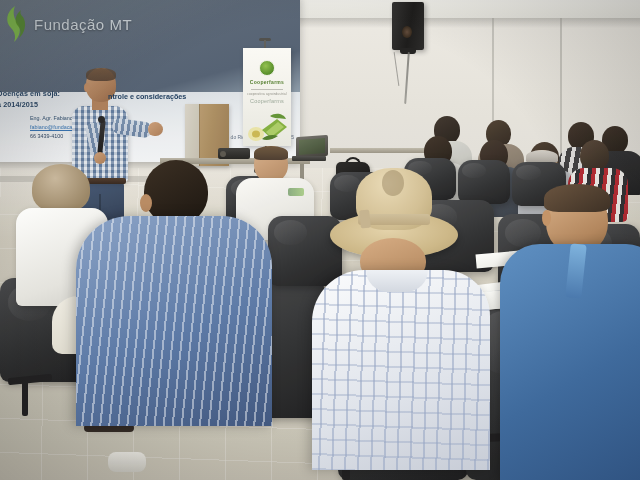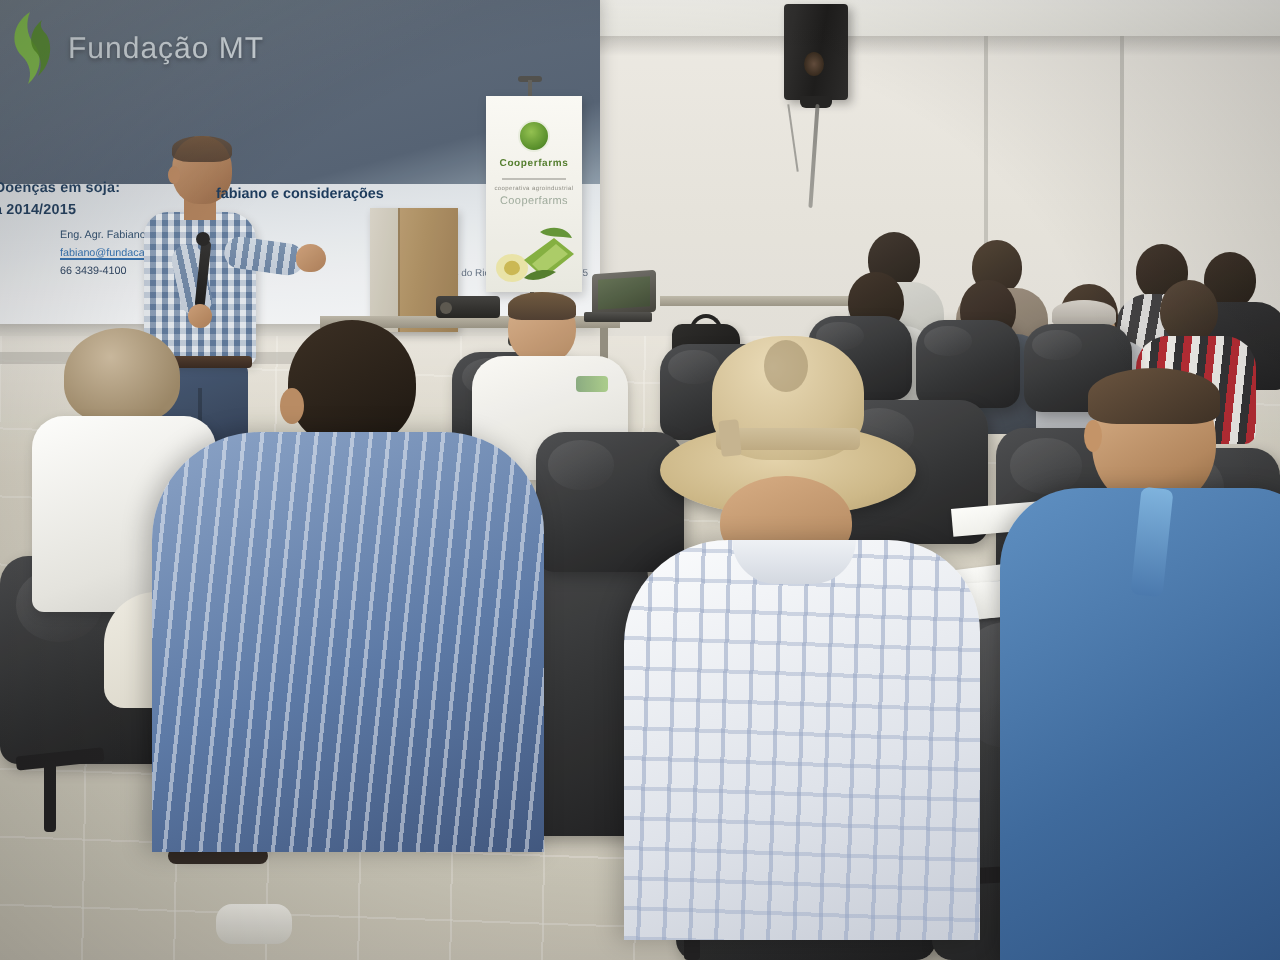--- a/index.html
+++ b/index.html
@@ -227,21 +227,21 @@
     </div>
     <div class="slide-sub">
       <span>Eng. Agr. Fabiano V. S.</span>
       <span class="slide-mail">fabiano@fundacaomt.com.br</span>
       <span class="slide-phone">66 3439-4100</span>
     </div>
     <div class="slide-date">Lucas do Rio Verde, junho de 2015</div>
   </div>
 
   <div style="position:absolute;left:108px;top:92px;width:190px;color:#1d3b5c;
-              font-size:7.2px;font-weight:700;z-index:1;">fabiano e considerações</div>
+              font-size:7.2px;font-weight:700;z-index:1;">ntrole e considerações</div>
 
   <div class="speaker-box">
     <div class="speaker-cone"></div>
   </div>
   <div class="speaker-bracket"></div>
   <div class="speaker-cable"></div>
   <div class="speaker-cable2"></div>
 
   <div class="banner-pole-cap"></div>
   <div class="banner-pole-top"></div>

